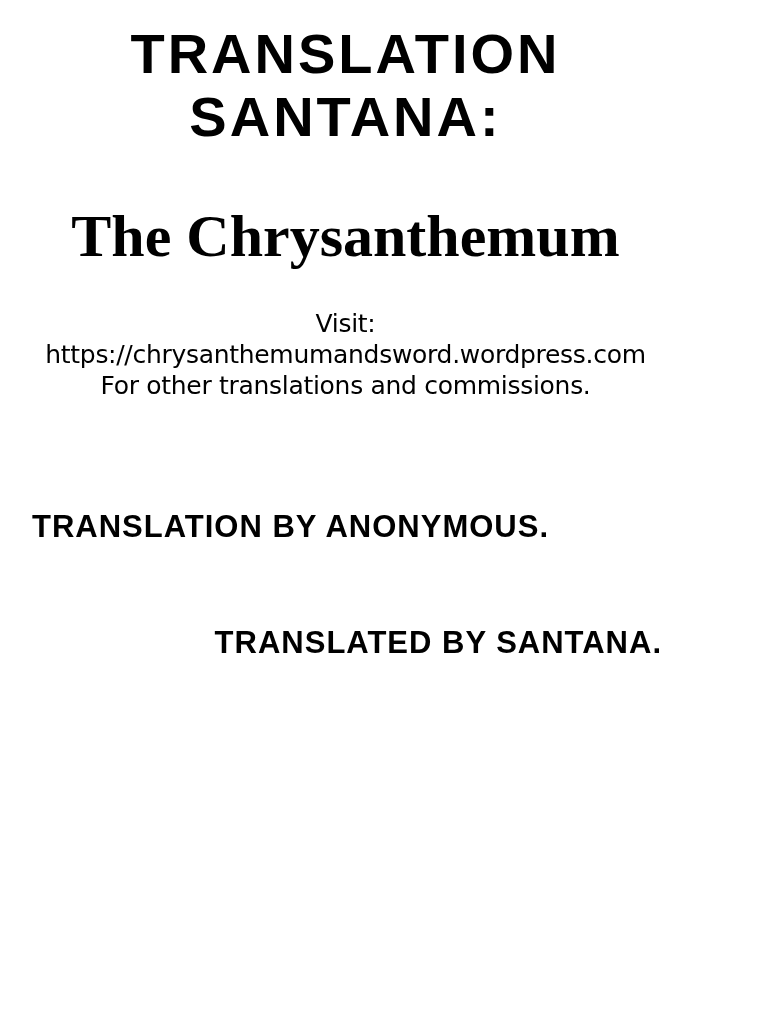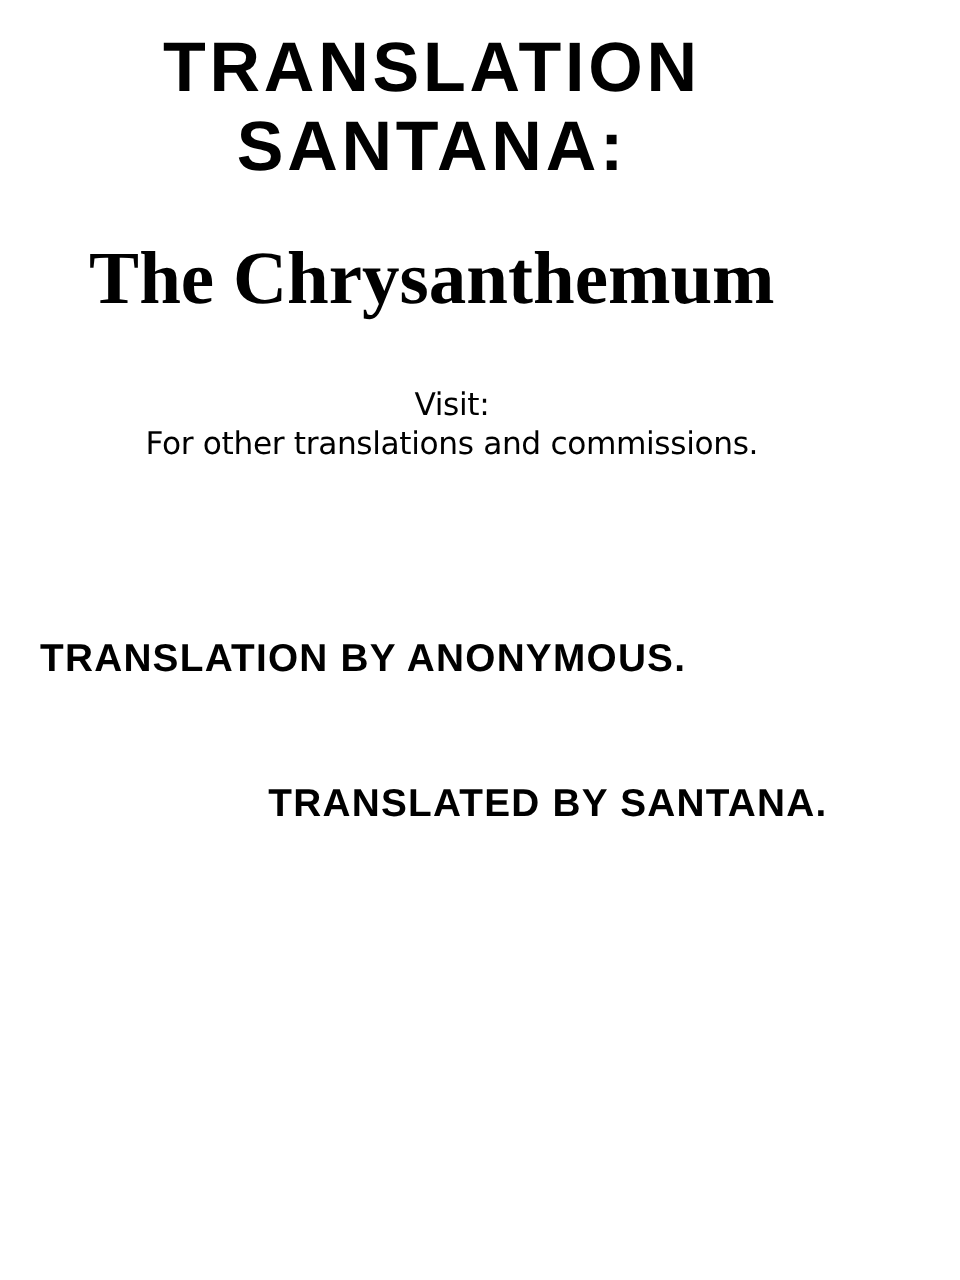--- a/index.html
+++ b/index.html
@@ -26,34 +26,34 @@
     top: 22px;
     left: 0;
     width: 100%;
     text-align: center;
     font-size: 56px;
     line-height: 63px;
     letter-spacing: 3px;
   }
   .book-title {
     position: absolute;
-    top: 190px;
+    top: 204px;
     left: 0;
     width: 100%;
     text-align: center;
     font-family: "Liberation Serif", serif;
     font-weight: 700;
     font-size: 60px;
     line-height: 64px;
     letter-spacing: 0px;
   }
   .visit-block {
     position: absolute;
     top: 308px;
-    left: 16px;
+    left: 0;
     width: 100%;
     text-align: center;
     font-family: "DejaVu Sans", sans-serif;
     font-size: 25px;
     line-height: 31px;
     letter-spacing: -0.3px;
   }
   .commissioned {
     position: absolute;
     left: 32px;
@@ -76,20 +76,21 @@
 
   <div class="comic heading">
     <div>TRANSLATION</div>
     <div>SANTANA:</div>
   </div>
 
   <div class="book-title">The Chrysanthemum</div>
 
   <div class="visit-block">
     <div>Visit:</div>
+    <div>https://chrysanthemumandsword.wordpress.com</div>
     <div>For other translations and commissions.</div>
   </div>
 
   <div class="comic commissioned">TRANSLATION BY ANONYMOUS.</div>
 
   <div class="comic translated">TRANSLATED BY SANTANA.</div>
 
 </div>
 
 </body></html>

